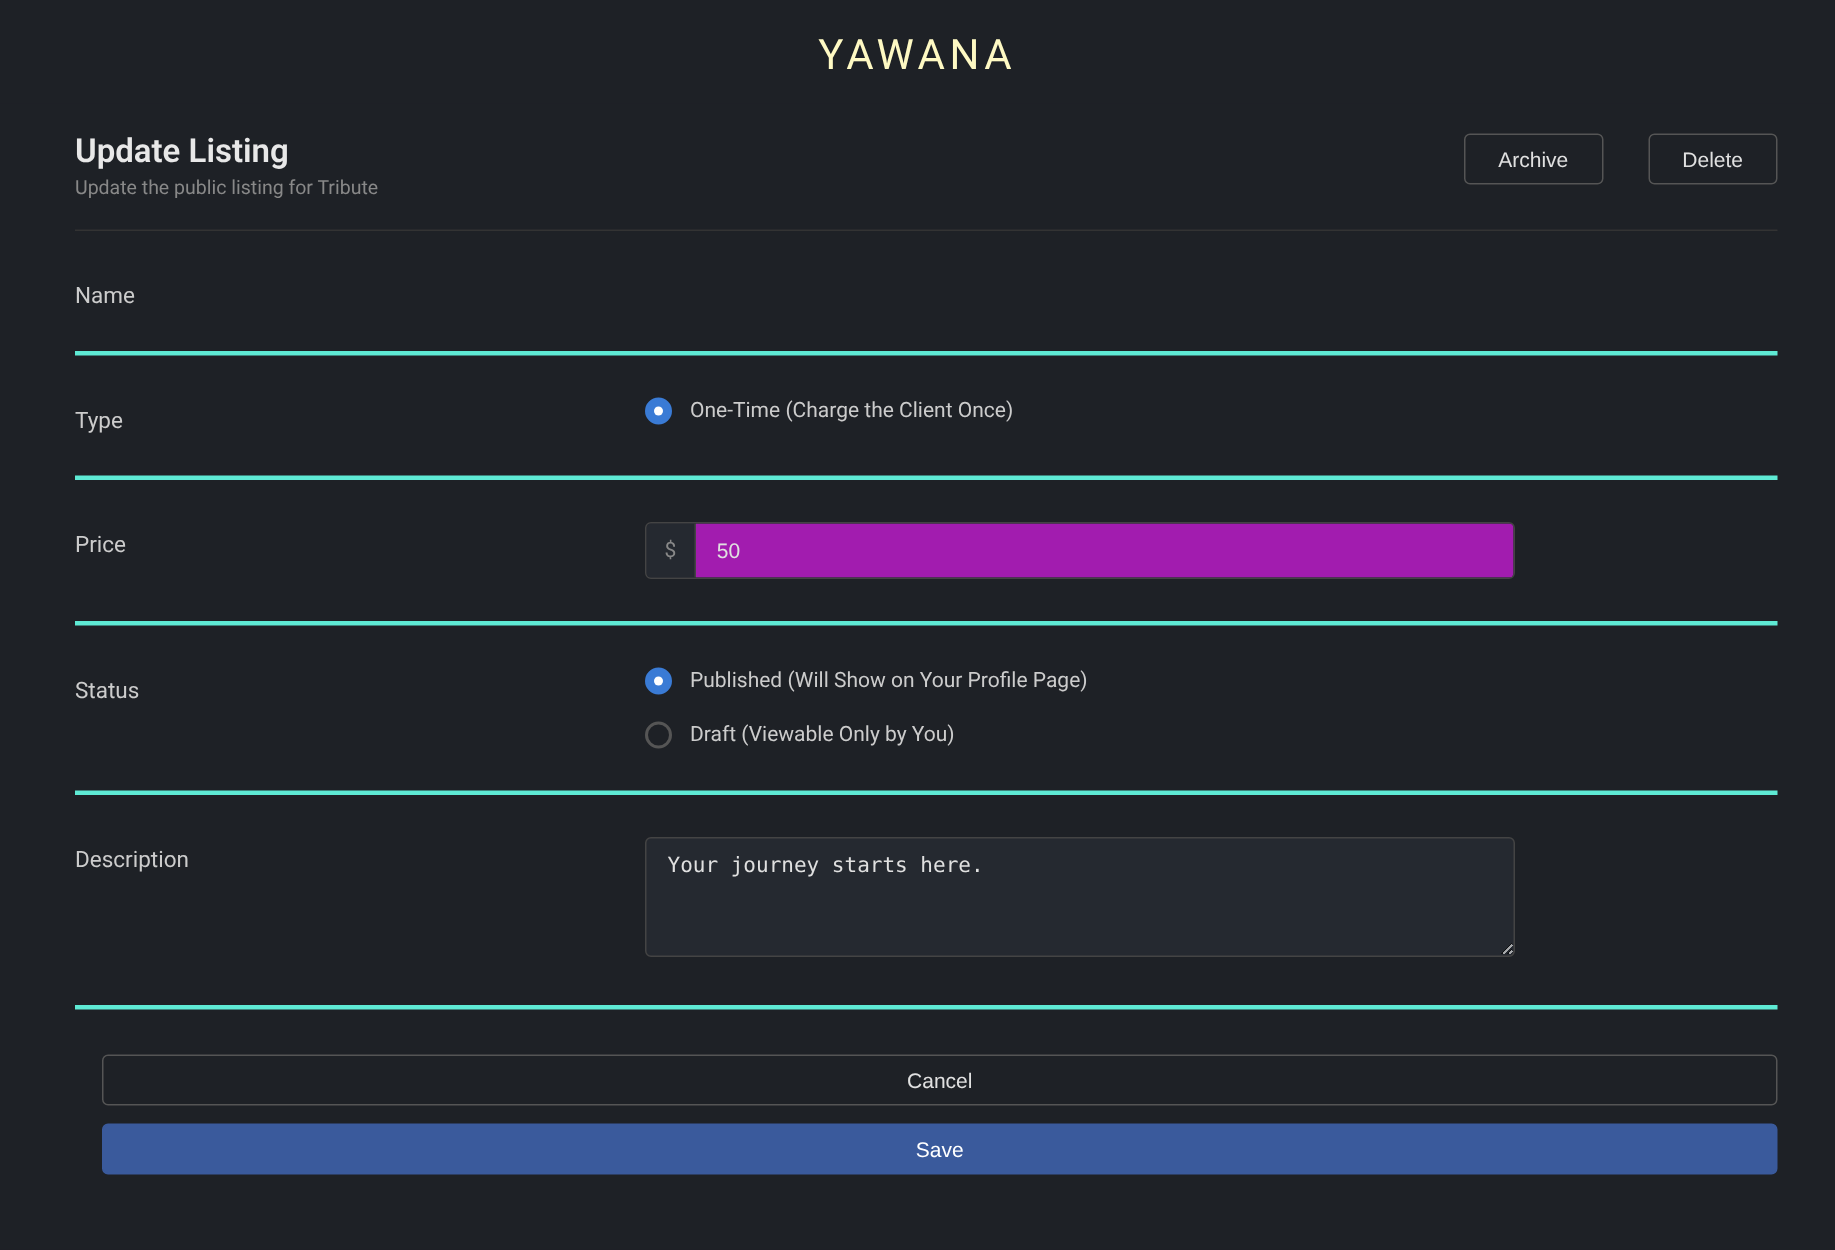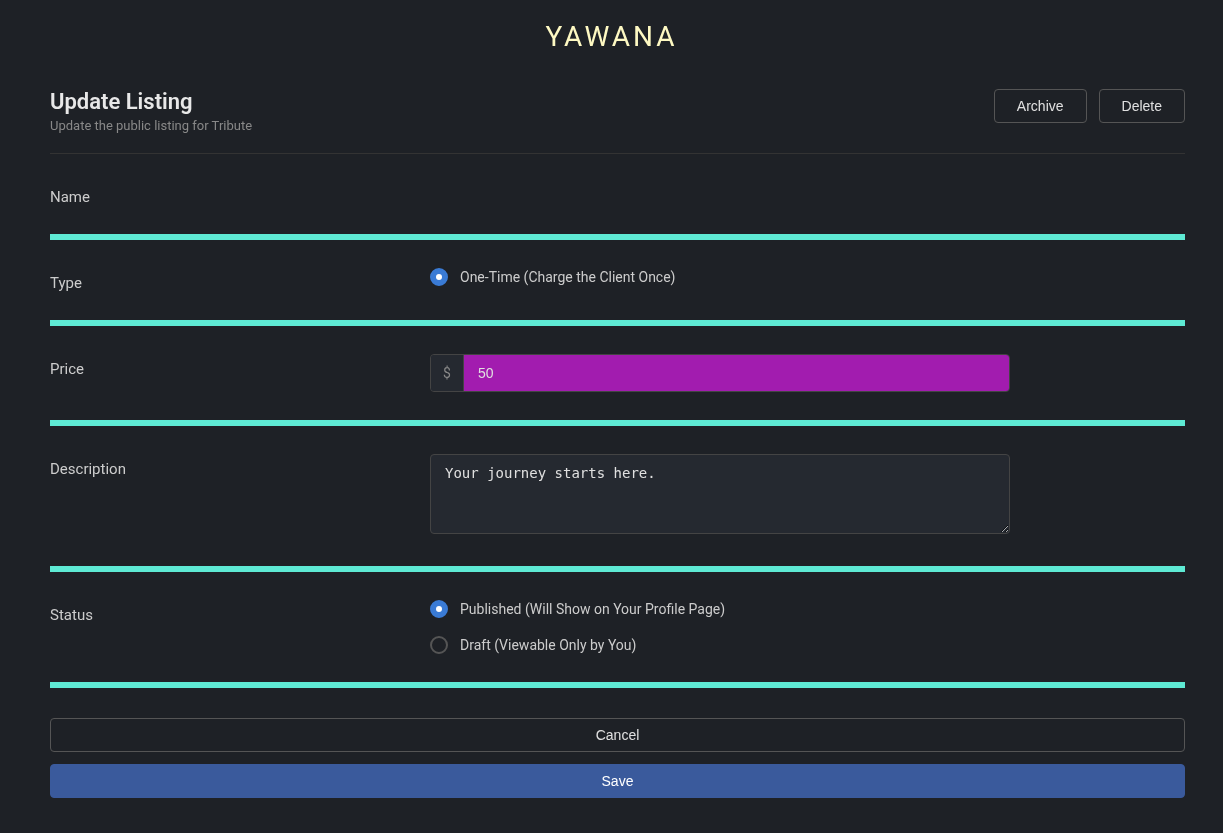--- a/index.html
+++ b/index.html
@@ -62,39 +62,40 @@
     .btn {
       padding: 8px 22px;
       border-radius: 4px;
       font-size: 14px;
       font-weight: 500;
       cursor: pointer;
       border: 1px solid #555;
       background-color: transparent;
       color: #e0e0e0;
       min-width: 80px;
+      margin-left: 18px;
     }
 
     .btn-primary {
       background-color: #3a5a9c;
       border-color: #3a5a9c;
       color: #fff;
     }
 
     .divider {
       border: none;
       border-top: 1px solid #333;
       margin: 0;
     }
 
     .form-row {
       display: flex;
       align-items: flex-start;
       padding: 28px 0;
-      border-bottom: 6px solid #5eead4;
+      border-bottom: 3px solid #5eead4;
     }
 
     .form-label {
       width: 380px;
       min-width: 380px;
       font-size: 15px;
       color: #ccc;
       padding-top: 6px;
     }
 
@@ -255,40 +256,40 @@
     <div class="form-label">Price</div>
     <div class="form-control-area">
       <div class="price-wrapper">
         <span class="price-prefix">$</span>
         <input type="text" class="price-input" value="50" style="">
       </div>
     </div>
   </div>
 
   <div class="form-row">
-    <div class="form-label">Description</div>
-    <div class="form-control-area">
-      <textarea class="textarea-input" style="">Your journey starts here.</textarea>
-    </div>
-  </div>
-
-  <div class="form-row">
     <div class="form-label">Status</div>
     <div class="form-control-area">
       <div class="radio-group">
         <label class="radio-option">
           <input type="radio" name="status" checked="" style="">
           <span class="radio-label">Published (Will Show on Your Profile Page)</span>
         </label>
         <label class="radio-option">
           <input type="radio" name="status" style="">
           <span class="radio-label">Draft (Viewable Only by You)</span>
         </label>
       </div>
     </div>
   </div>
 
+  <div class="form-row">
+    <div class="form-label">Description</div>
+    <div class="form-control-area">
+      <textarea class="textarea-input" style="">Your journey starts here.</textarea>
+    </div>
+  </div>
+
   <div class="footer-actions">
     <button class="btn">Cancel</button>
     <button class="btn btn-primary">Save</button>
   </div>
 
 </div>
 
 </body></html>

